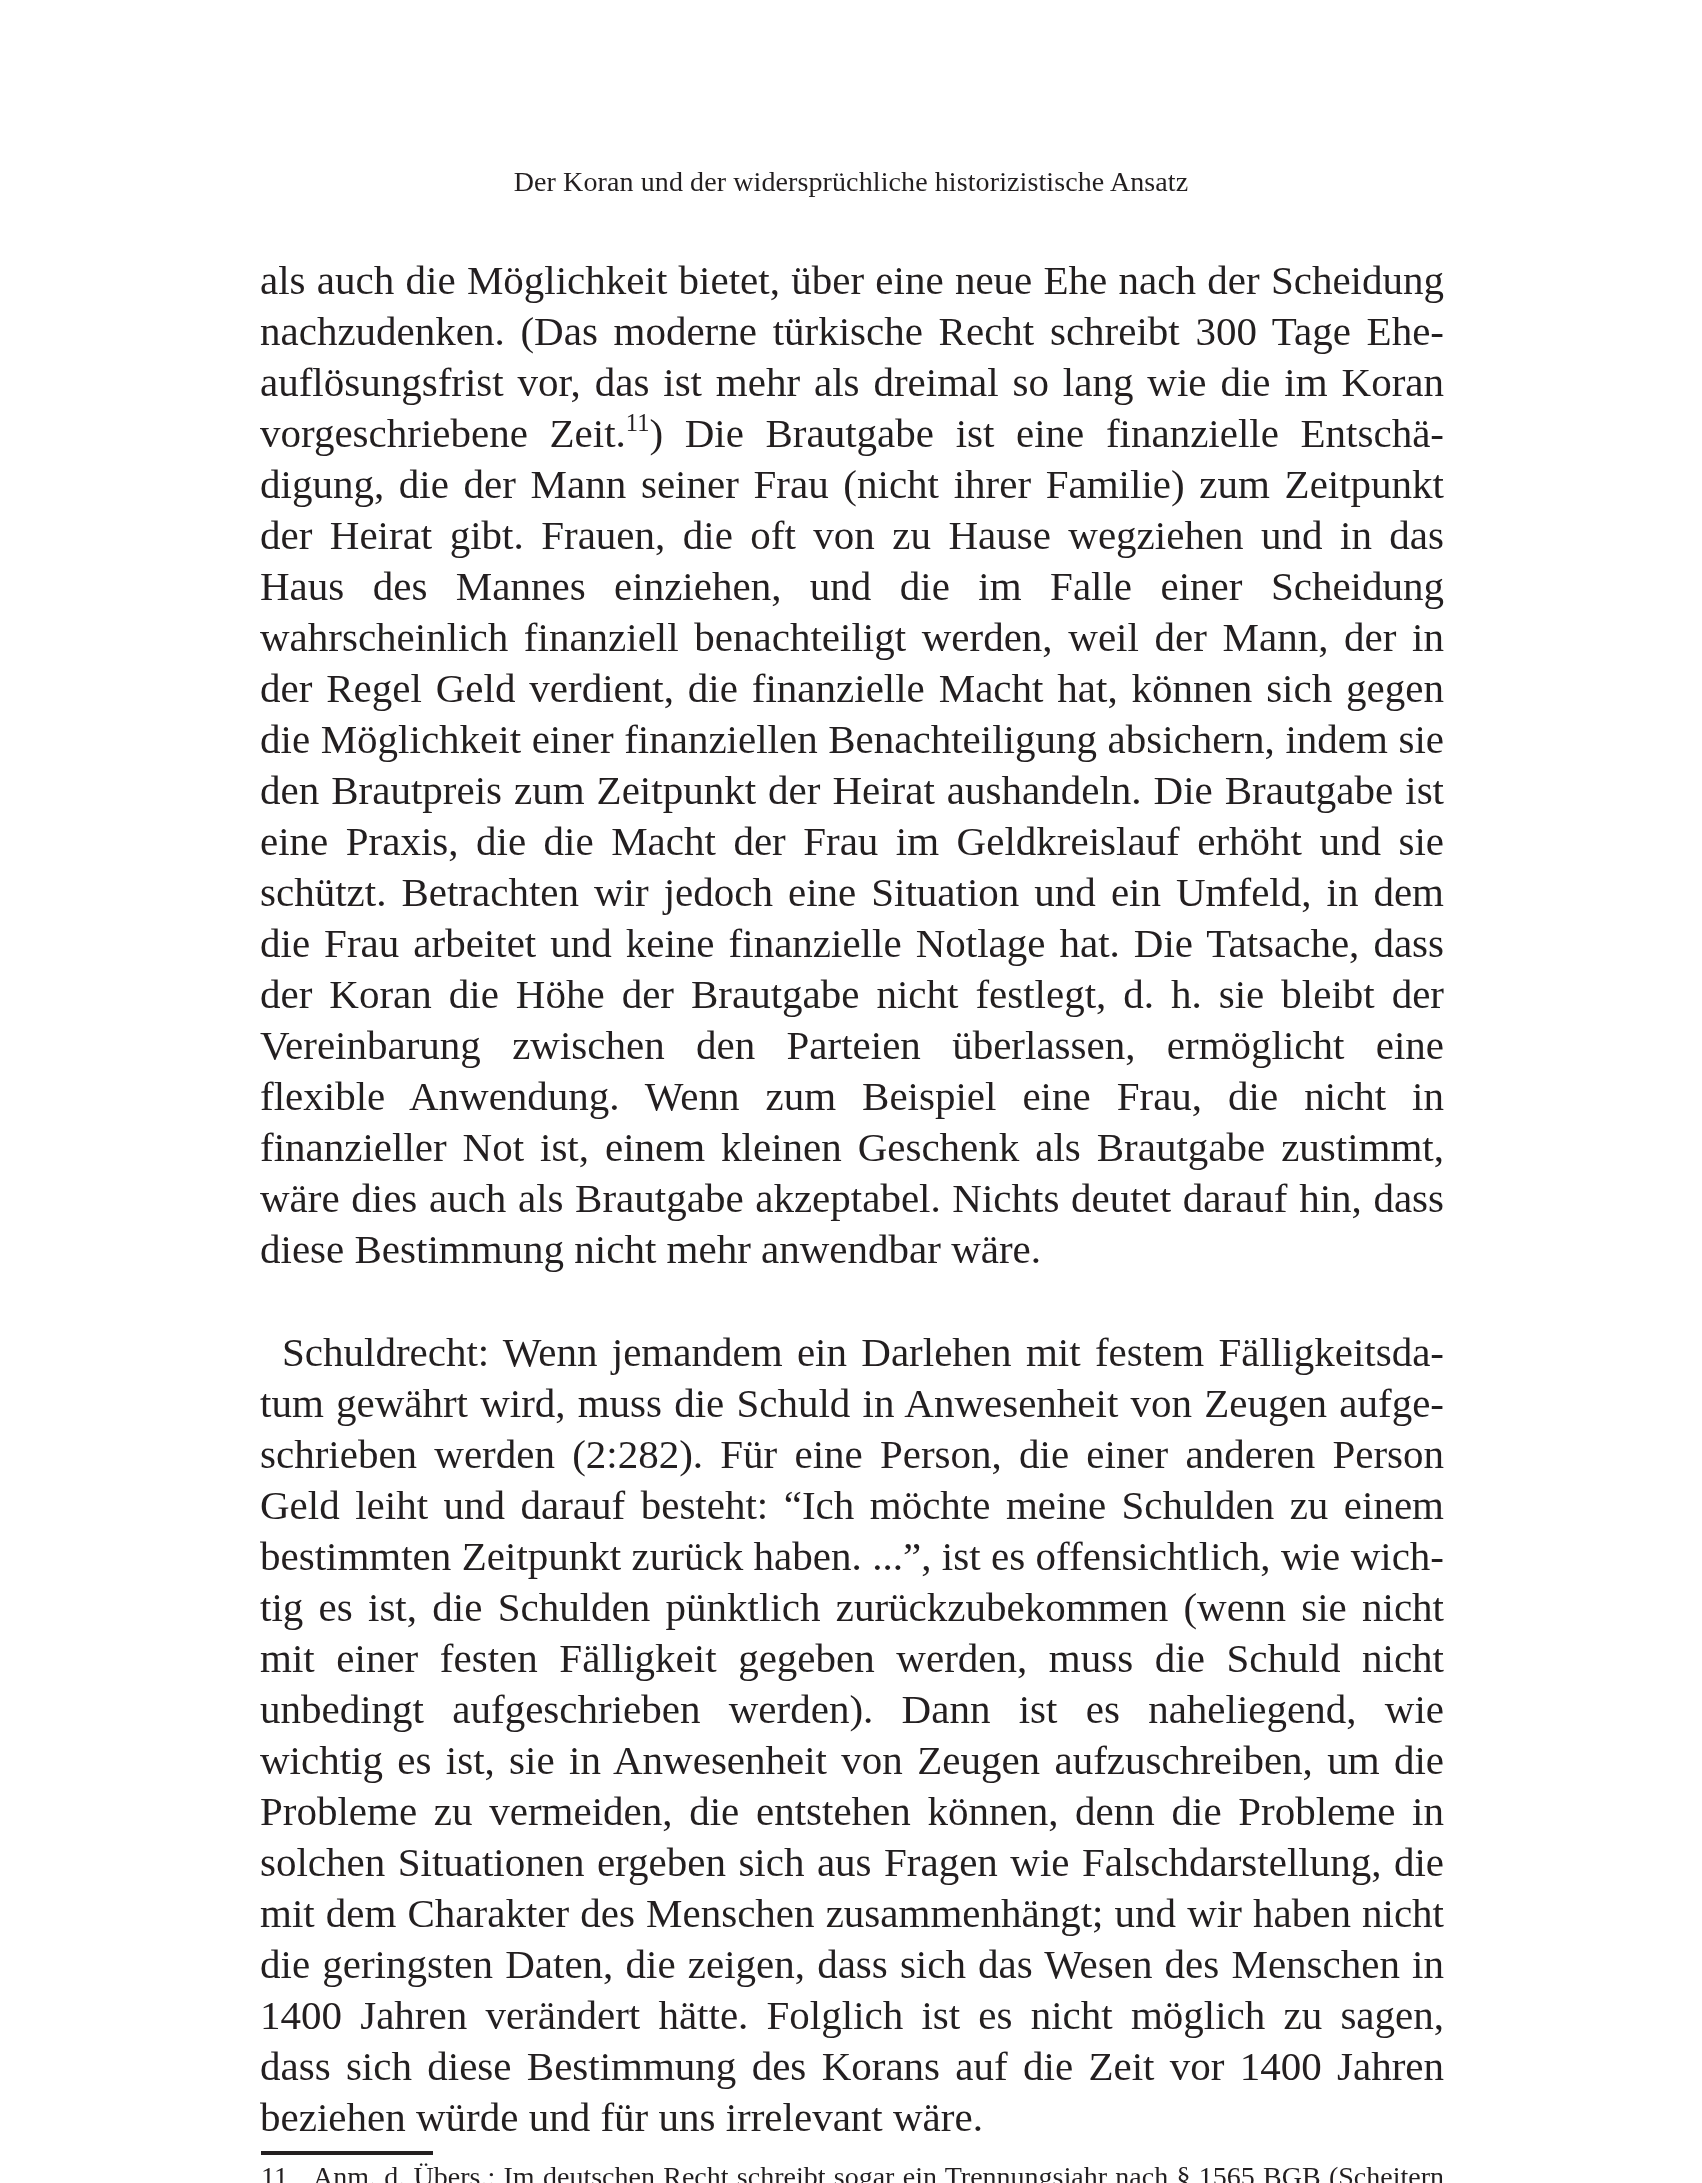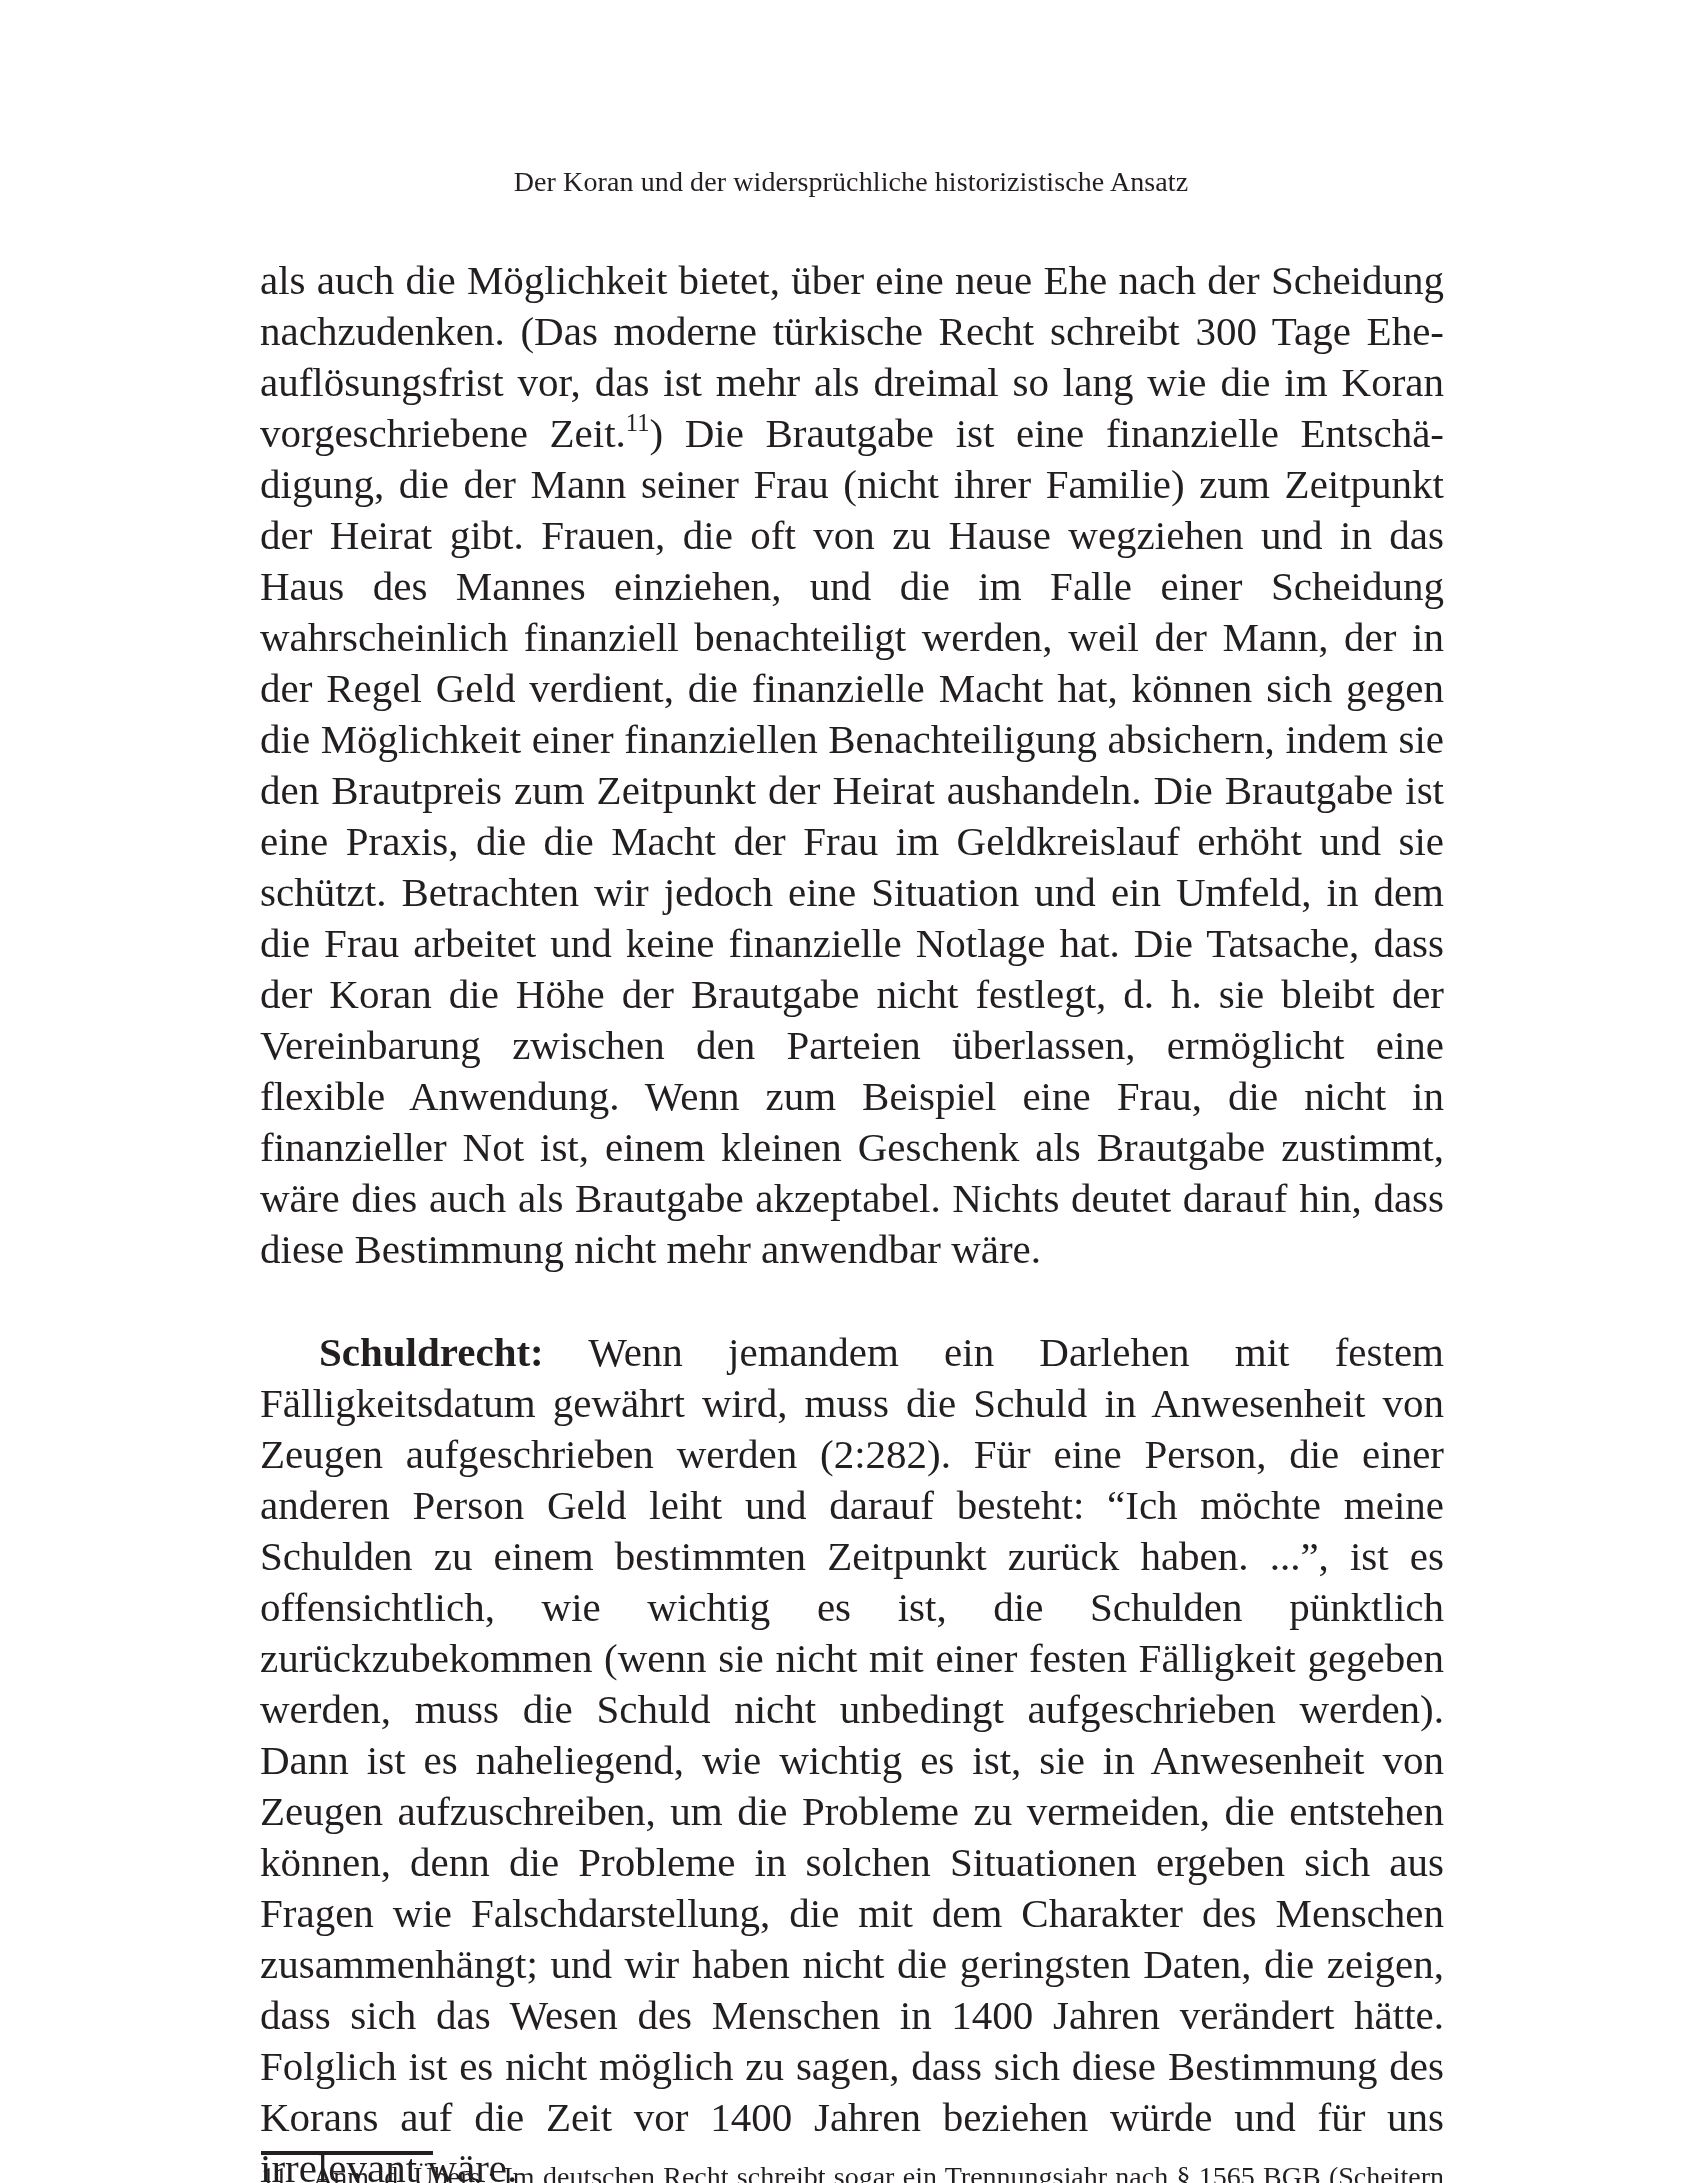--- a/index.html
+++ b/index.html
@@ -43,22 +43,21 @@
     }
     .para.indent {
       text-indent: 22px;
     }
     .para sup {
       font-size: 24.5px;
       line-height: 0;
       vertical-align: 15.7px;
     }
     .para b {
-      font-weight: bold;
-      margin-left: 37px;
+      font-weight: normal;
     }
     .footnote-rule {
       position: absolute;
       left: 261px;
       top: 2151px;
       width: 172px;
       height: 3.9px;
       background: #231f20;
     }
     .footnote {

